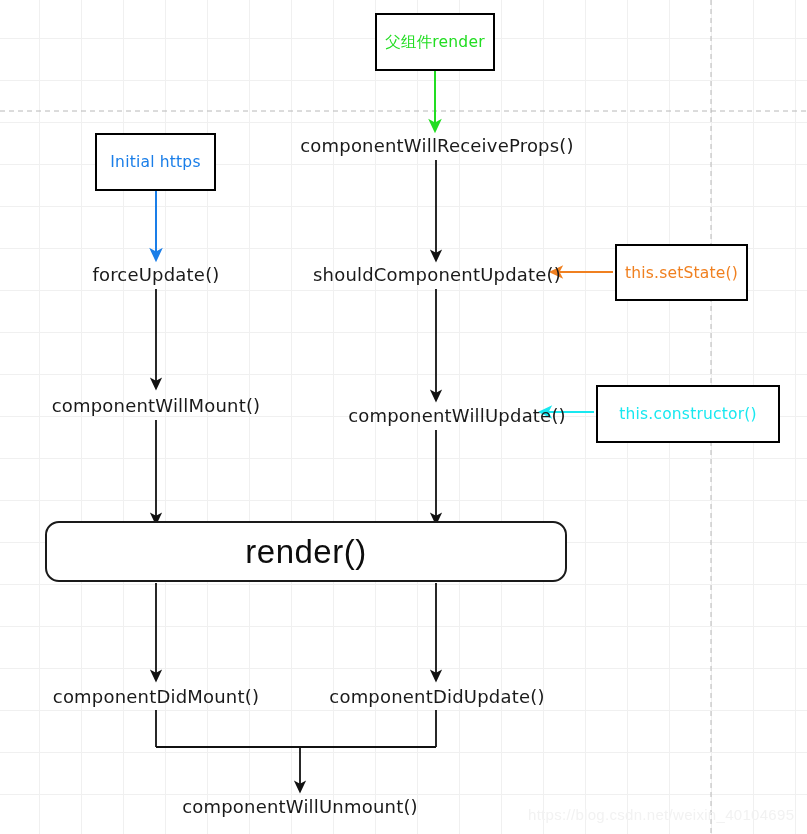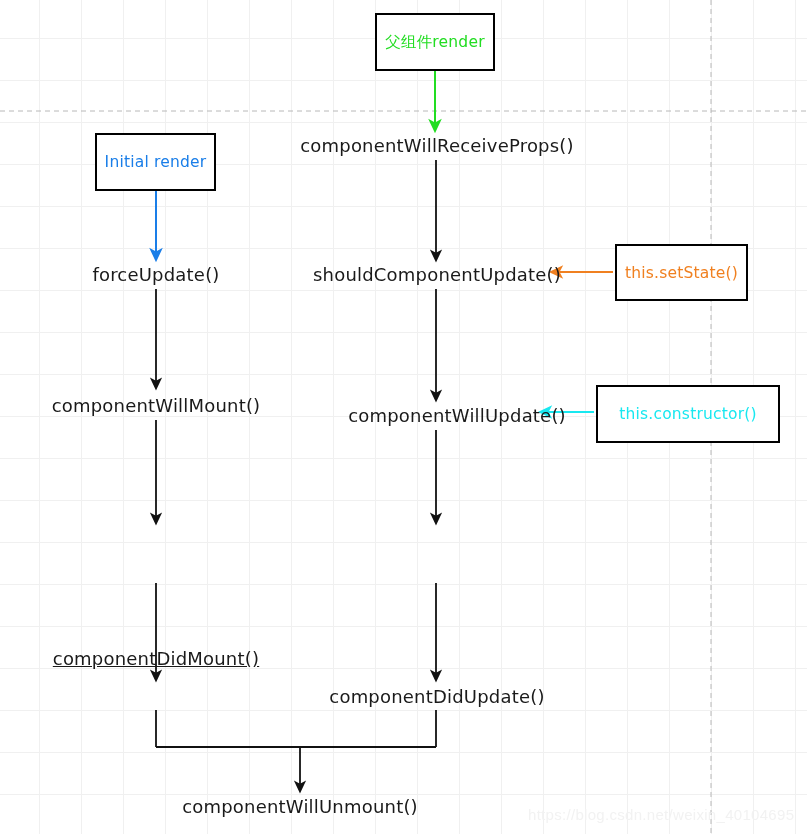--- a/index.html
+++ b/index.html
@@ -119,37 +119,40 @@
         <line x1="436" y1="583" x2="436" y2="676" stroke="#111111" stroke-width="1.8" marker-end="url(#ah-black)"></line>
         <line x1="300" y1="747" x2="300" y2="787" stroke="#111111" stroke-width="1.8" marker-end="url(#ah-black)"></line>
       </g>
   </svg>
 
   <div id="box-layer">
       <div class="tag-box" style="left: 375px; top: 13px; width: 120px; height: 58px; color: rgb(34, 221, 34);">
         <span>父组件render</span>
       </div>
       <div class="tag-box" style="left: 95px; top: 133px; width: 121px; height: 58px; color: rgb(26, 126, 232);">
-        <span>Initial render</span>
+        <span>Initial https</span>
       </div>
       <div class="tag-box" style="left: 615px; top: 244px; width: 133px; height: 57px; color: rgb(240, 128, 32);">
         <span>this.setState()</span>
       </div>
       <div class="tag-box" style="left: 596px; top: 385px; width: 184px; height: 58px; color: rgb(24, 232, 240);">
         <span>this.constructor()</span>
       </div>
     </div>
 
+  <div id="render-box" style="left: 45px; top: 521px; width: 522px; height: 61px;">
+    <span>render()</span>
+  </div>
 
   <div id="label-layer">
       <div class="node-label" style="left: 437px; top: 135px;">componentWillReceiveProps()</div>
       <div class="node-label" style="left: 156px; top: 264px;">forceUpdate()</div>
       <div class="node-label" style="left: 437px; top: 264px;">shouldComponentUpdate()</div>
       <div class="node-label" style="left: 156px; top: 395px;">componentWillMount()</div>
       <div class="node-label" style="left: 457px; top: 405px;">componentWillUpdate()</div>
-      <div class="node-label" style="left: 156px; top: 648px; text-decoration: underline;">componentDidMount()</div>
+      <div class="node-label" style="left: 156px; top: 686px;">componentDidMount()</div>
       <div class="node-label" style="left: 437px; top: 686px;">componentDidUpdate()</div>
       <div class="node-label" style="left: 300px; top: 796px;">componentWillUnmount()</div>
     </div>
 
   <div id="watermark" style="left: 528px; top: 806px;">https://blog.csdn.net/weixin_40104695</div>
 
 </div>
 
 </body></html>

